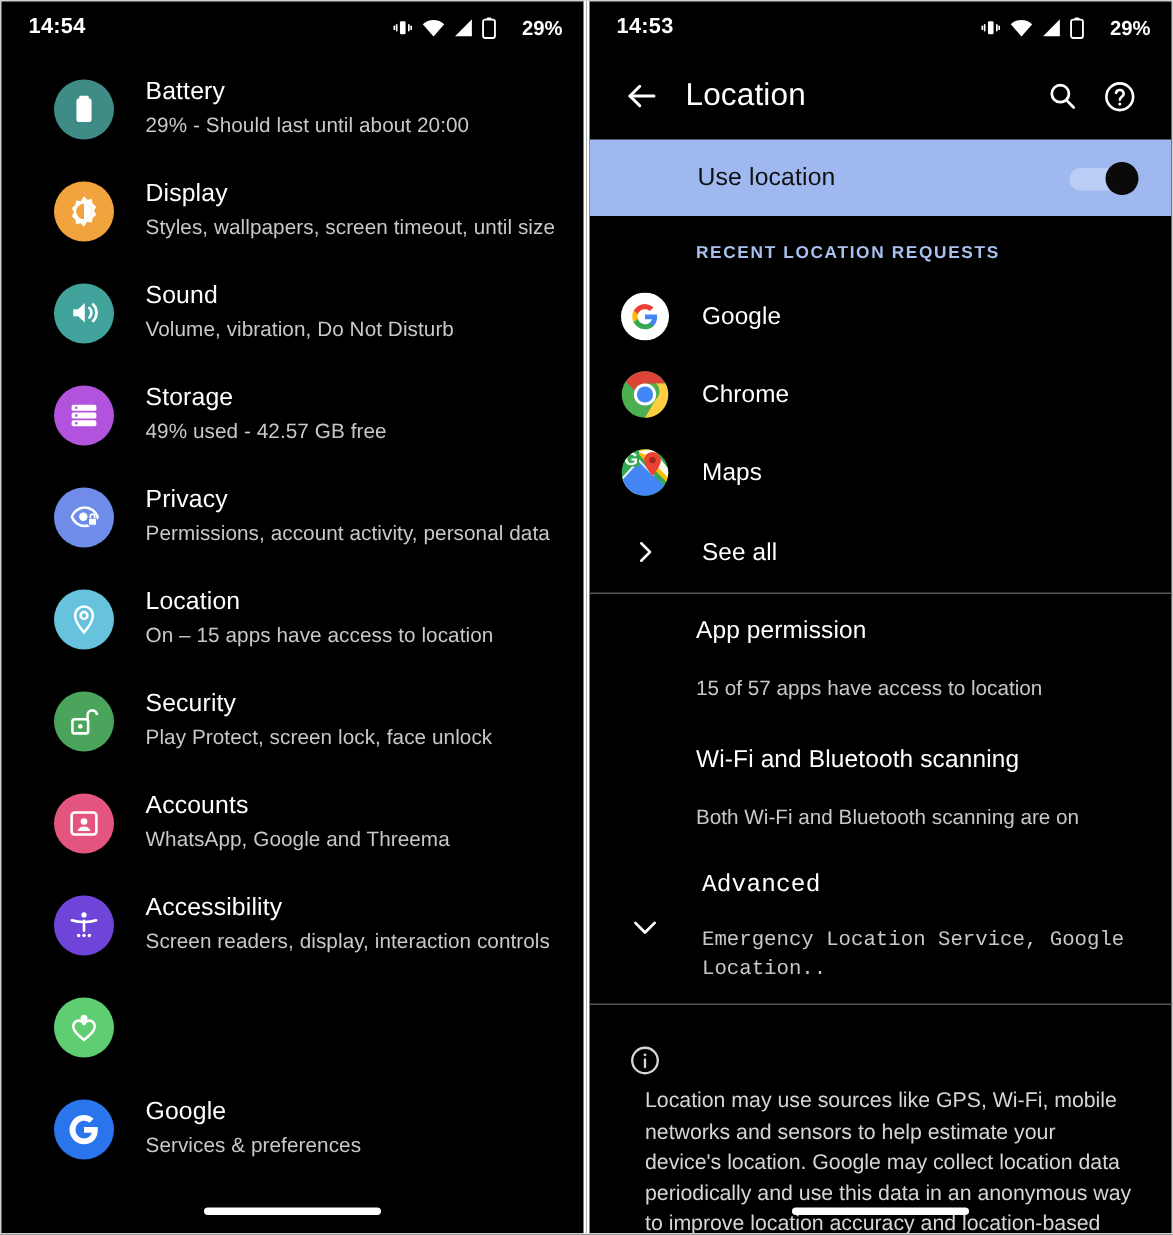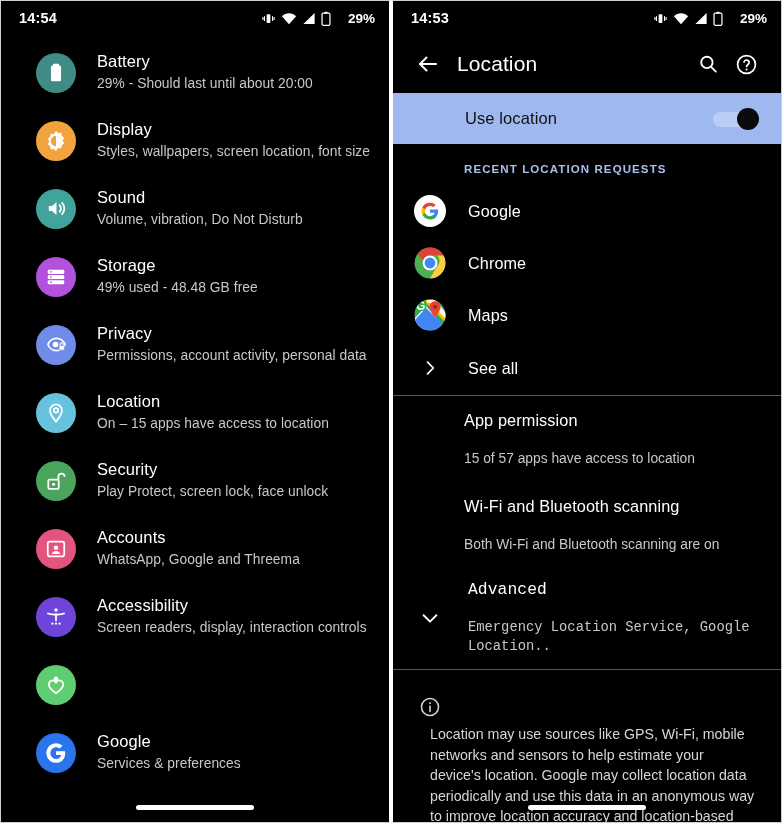--- a/index.html
+++ b/index.html
@@ -193,21 +193,21 @@
       <div class="set-row">
         <div class="set-ic" style="background:#f1a33d">
           <svg width="24" height="24" viewBox="0 0 24 24" fill="#fff">
             <path d="M12 1.8l2.1 2.4 3.1-.6.6 3.1 2.4 2.1-1.6 2.7 1.6 2.7-2.4 2.1-.6 3.1-3.1-.6L12 22.2l-2.1-2.4-3.1.6-.6-3.1-2.4-2.1 1.6-2.7-1.6-2.7 2.4-2.1.6-3.1 3.1.6z"></path>
             <circle cx="12" cy="12" r="5.2" fill="#f1a33d"></circle>
             <path d="M12 6.8a5.2 5.2 0 0 1 0 10.4z" fill="#fff"></path>
           </svg>
         </div>
         <div class="set-txt">
           <div class="set-title">Display</div>
-          <div class="set-sub">Styles, wallpapers, screen location, font size</div>
+          <div class="set-sub">Styles, wallpapers, screen timeout, until size</div>
         </div>
       </div>
 
       <div class="set-row">
         <div class="set-ic" style="background:#42a39c">
           <svg width="23" height="23" viewBox="0 0 24 24" fill="#fff">
             <path d="M4 9.5h3.4L12 5.3v13.4L7.4 14.5H4z"></path>
             <path d="M15.2 8.6a4.8 4.8 0 0 1 0 6.8" stroke="#fff" stroke-width="1.9" fill="none" stroke-linecap="round"></path>
             <path d="M17.8 6.2a8.3 8.3 0 0 1 0 11.6" stroke="#fff" stroke-width="1.9" fill="none" stroke-linecap="round"></path>
           </svg>
@@ -224,21 +224,21 @@
             <rect x="3" y="4.2" width="18" height="4.4" rx="1.2"></rect>
             <rect x="3" y="9.9" width="18" height="4.3" rx="1.2"></rect>
             <rect x="3" y="15.5" width="18" height="4.3" rx="1.2"></rect>
             <circle cx="6.4" cy="6.4" r=".95" fill="#b253dd"></circle>
             <circle cx="6.4" cy="12.05" r=".95" fill="#b253dd"></circle>
             <circle cx="6.4" cy="17.65" r=".95" fill="#b253dd"></circle>
           </svg>
         </div>
         <div class="set-txt">
           <div class="set-title">Storage</div>
-          <div class="set-sub">49% used - 48.48 GB free</div>
+          <div class="set-sub">49% used - 42.57 GB free</div>
         </div>
       </div>
 
       <div class="set-row">
         <div class="set-ic" style="background:#6f8ce8">
           <svg width="23" height="23" viewBox="0 0 24 24" fill="none">
             <path d="M12 5.6c-4.3 0-7.8 3-9 6.4 1.2 3.4 4.7 6.4 9 6.4s7.8-3 9-6.4c-1.2-3.4-4.7-6.4-9-6.4z" stroke="#fff" stroke-width="1.7"></path>
             <circle cx="11" cy="12" r="2.9" fill="#fff"></circle>
             <rect x="14.6" y="13" width="5.6" height="5" rx="1" fill="#fff" stroke="#6f8ce8" stroke-width=".8"></rect>
             <path d="M15.9 13v-1.3a1.5 1.5 0 0 1 3 0V13" stroke="#fff" stroke-width="1.2" fill="none"></path>

